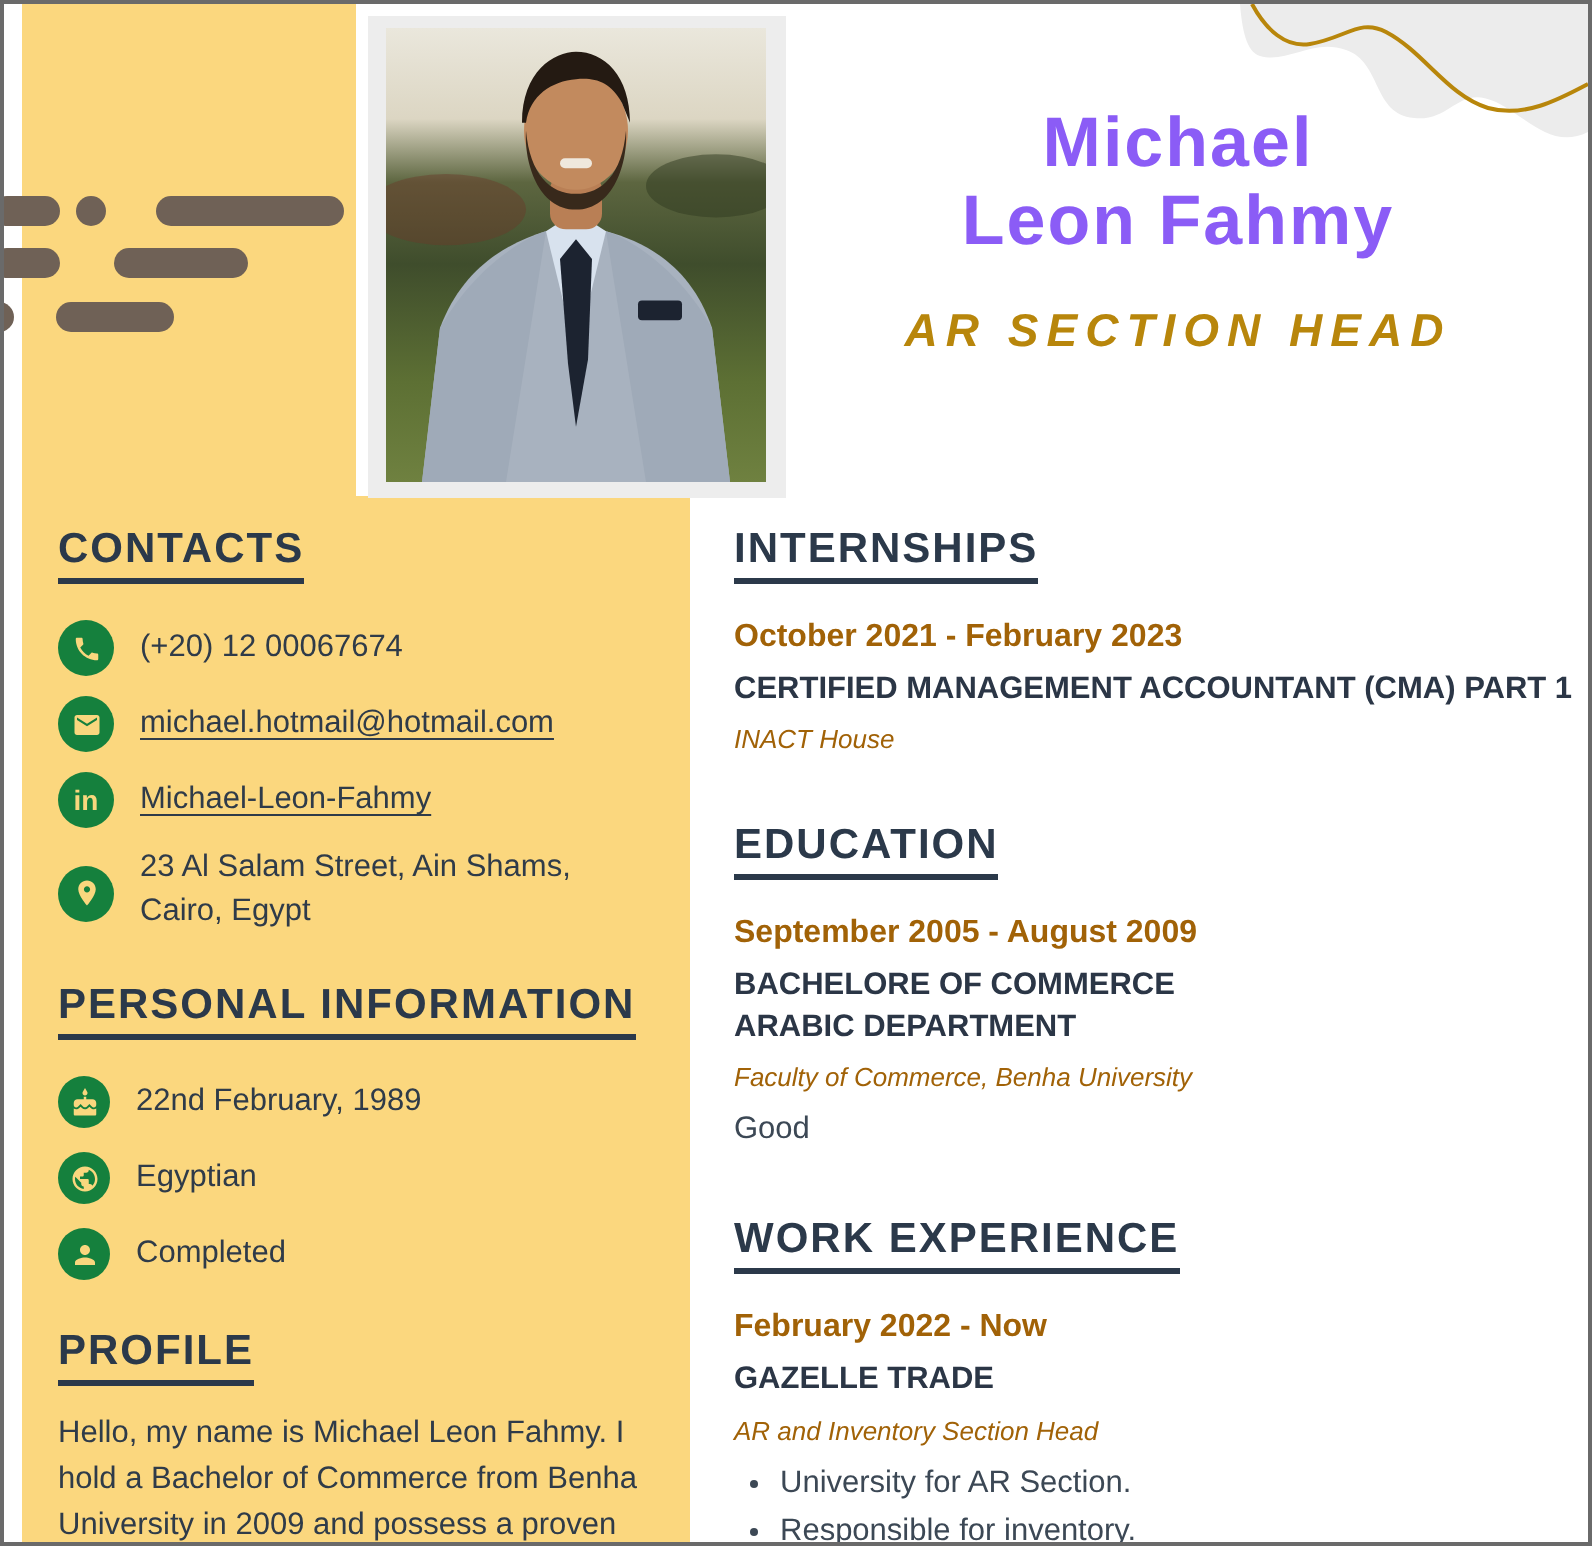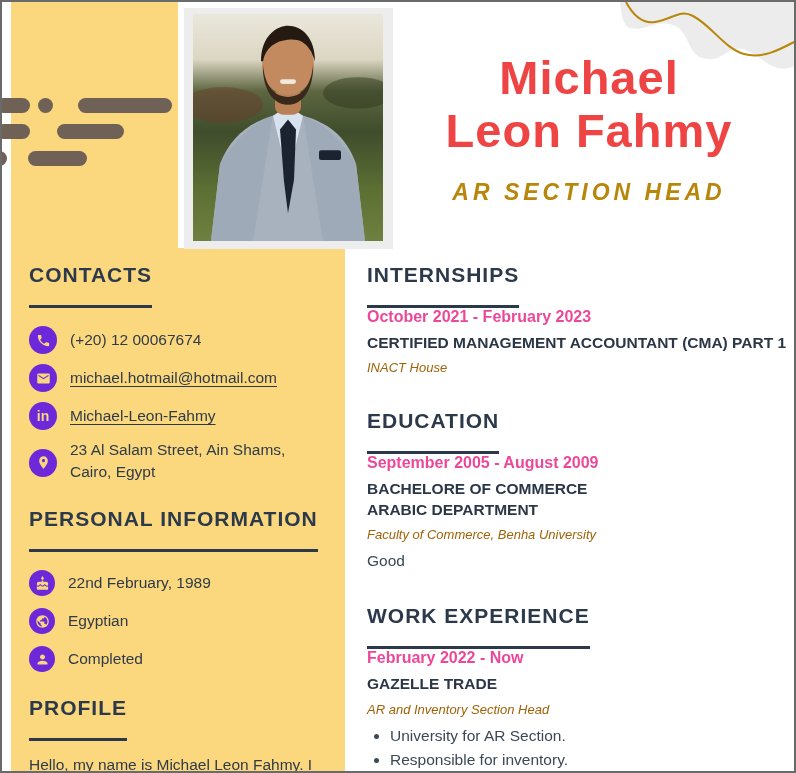--- a/index.html
+++ b/index.html
@@ -15,44 +15,44 @@
   .dash { position:absolute; height:15px; border-radius:999px; background:#6F6156; }
   .dash.dot { width:15px; }
   
   .photo-frame { position:absolute; left:182px; top:6px; width:209px; height:241px;
     background:#EDEDED; box-sizing:border-box; padding:6px 10px 8px 9px; }
   .photo-frame svg { width:100%; height:100%; display:block; }
   
   .corner-blob { position:absolute; top:0; right:0; width:178px; height:112px; }
   
   .header { position:absolute; left:396px; right:14px; top:50px; text-align:center; }
-  .name { font-size:47px; line-height:1.12; font-weight:bold; color:#ef4444; letter-spacing:1px; }
+  .name { font-size:35px; line-height:1.12; font-weight:bold; color:#8b5cf6; letter-spacing:1px; }
   .job-title { margin-top:22px; font-size:23px; font-weight:bold; font-style:italic;
     letter-spacing:4px; color:#B8860B; }
   
   .sec-h { display:inline-block; font-size:21px; font-weight:bold; letter-spacing:1px;
-    color:#2B394A; border-bottom:3px solid #2B394A; padding-bottom:18px; margin:0; }
+    color:#2B394A; border-bottom:3px solid #2B394A; padding-bottom:2px; margin:0; }
   
   .sidebar { position:absolute; left:27px; top:261px; width:306px; }
   .crow { display:flex; align-items:center; gap:13px; margin-bottom:8px; min-height:30px; }
   .crow.top-align { align-items:center; }
   .crow.top-align .icon-circle { margin-top:3px; }
   .icon-circle { flex:0 0 auto; width:28px; height:28px; border-radius:50%;
-    background:#6d28d9; display:flex; align-items:center; justify-content:center; }
+    background:#15803d; display:flex; align-items:center; justify-content:center; }
   .icon-circle.small { width:26px; height:26px; }
   .icon-circle svg { width:15px; height:15px; fill:#F9D77E; }
   .icon-circle .in-glyph { color:#F9D77E; font-weight:bold; font-size:14px; line-height:1; }
   .ctext { font-size:15.5px; color:#2F3B49; line-height:1.42; }
   .ctext.link { text-decoration:underline; text-underline-offset:3px; cursor:pointer; }
   .contacts-block { margin-top:17px; margin-bottom:24px; }
   .pi-block { margin-top:16px; margin-bottom:22px; }
   .profile-text { margin:13px 0 0; font-size:15.5px; line-height:1.48; color:#2F3B49; width:312px; }
   
   .main { position:absolute; left:365px; top:261px; width:420px; }
-  .entry-date { font-size:16px; font-weight:bold; color:#ec4899; }
+  .entry-date { margin-top:18px; font-size:16px; font-weight:bold; color:#a16207; }
   .entry-title { margin-top:7px; font-size:15.5px; font-weight:bold; color:#2B3646; line-height:1.32; }
   .entry-sub { margin-top:7px; font-size:13px; font-style:italic; color:#a16207; }
   .entry-note { margin-top:10px; font-size:15.5px; color:#3C4855; }
   .main .sec-gap { margin-top:34px; }
   ul.bullets { margin:9px 0 0; padding-left:23px; }
   ul.bullets li { font-size:15.5px; color:#3C4855; margin-bottom:3px; line-height:1.35; }
   
   .watermark { position:absolute; left:334px; top:694px; width:138px; text-align:center;
     opacity:0.5; pointer-events:none; }
   .wm-ar { font-family:"DejaVu Sans", sans-serif; font-size:33px; font-weight:bold; color:#BCB0A2; line-height:1.1; }

